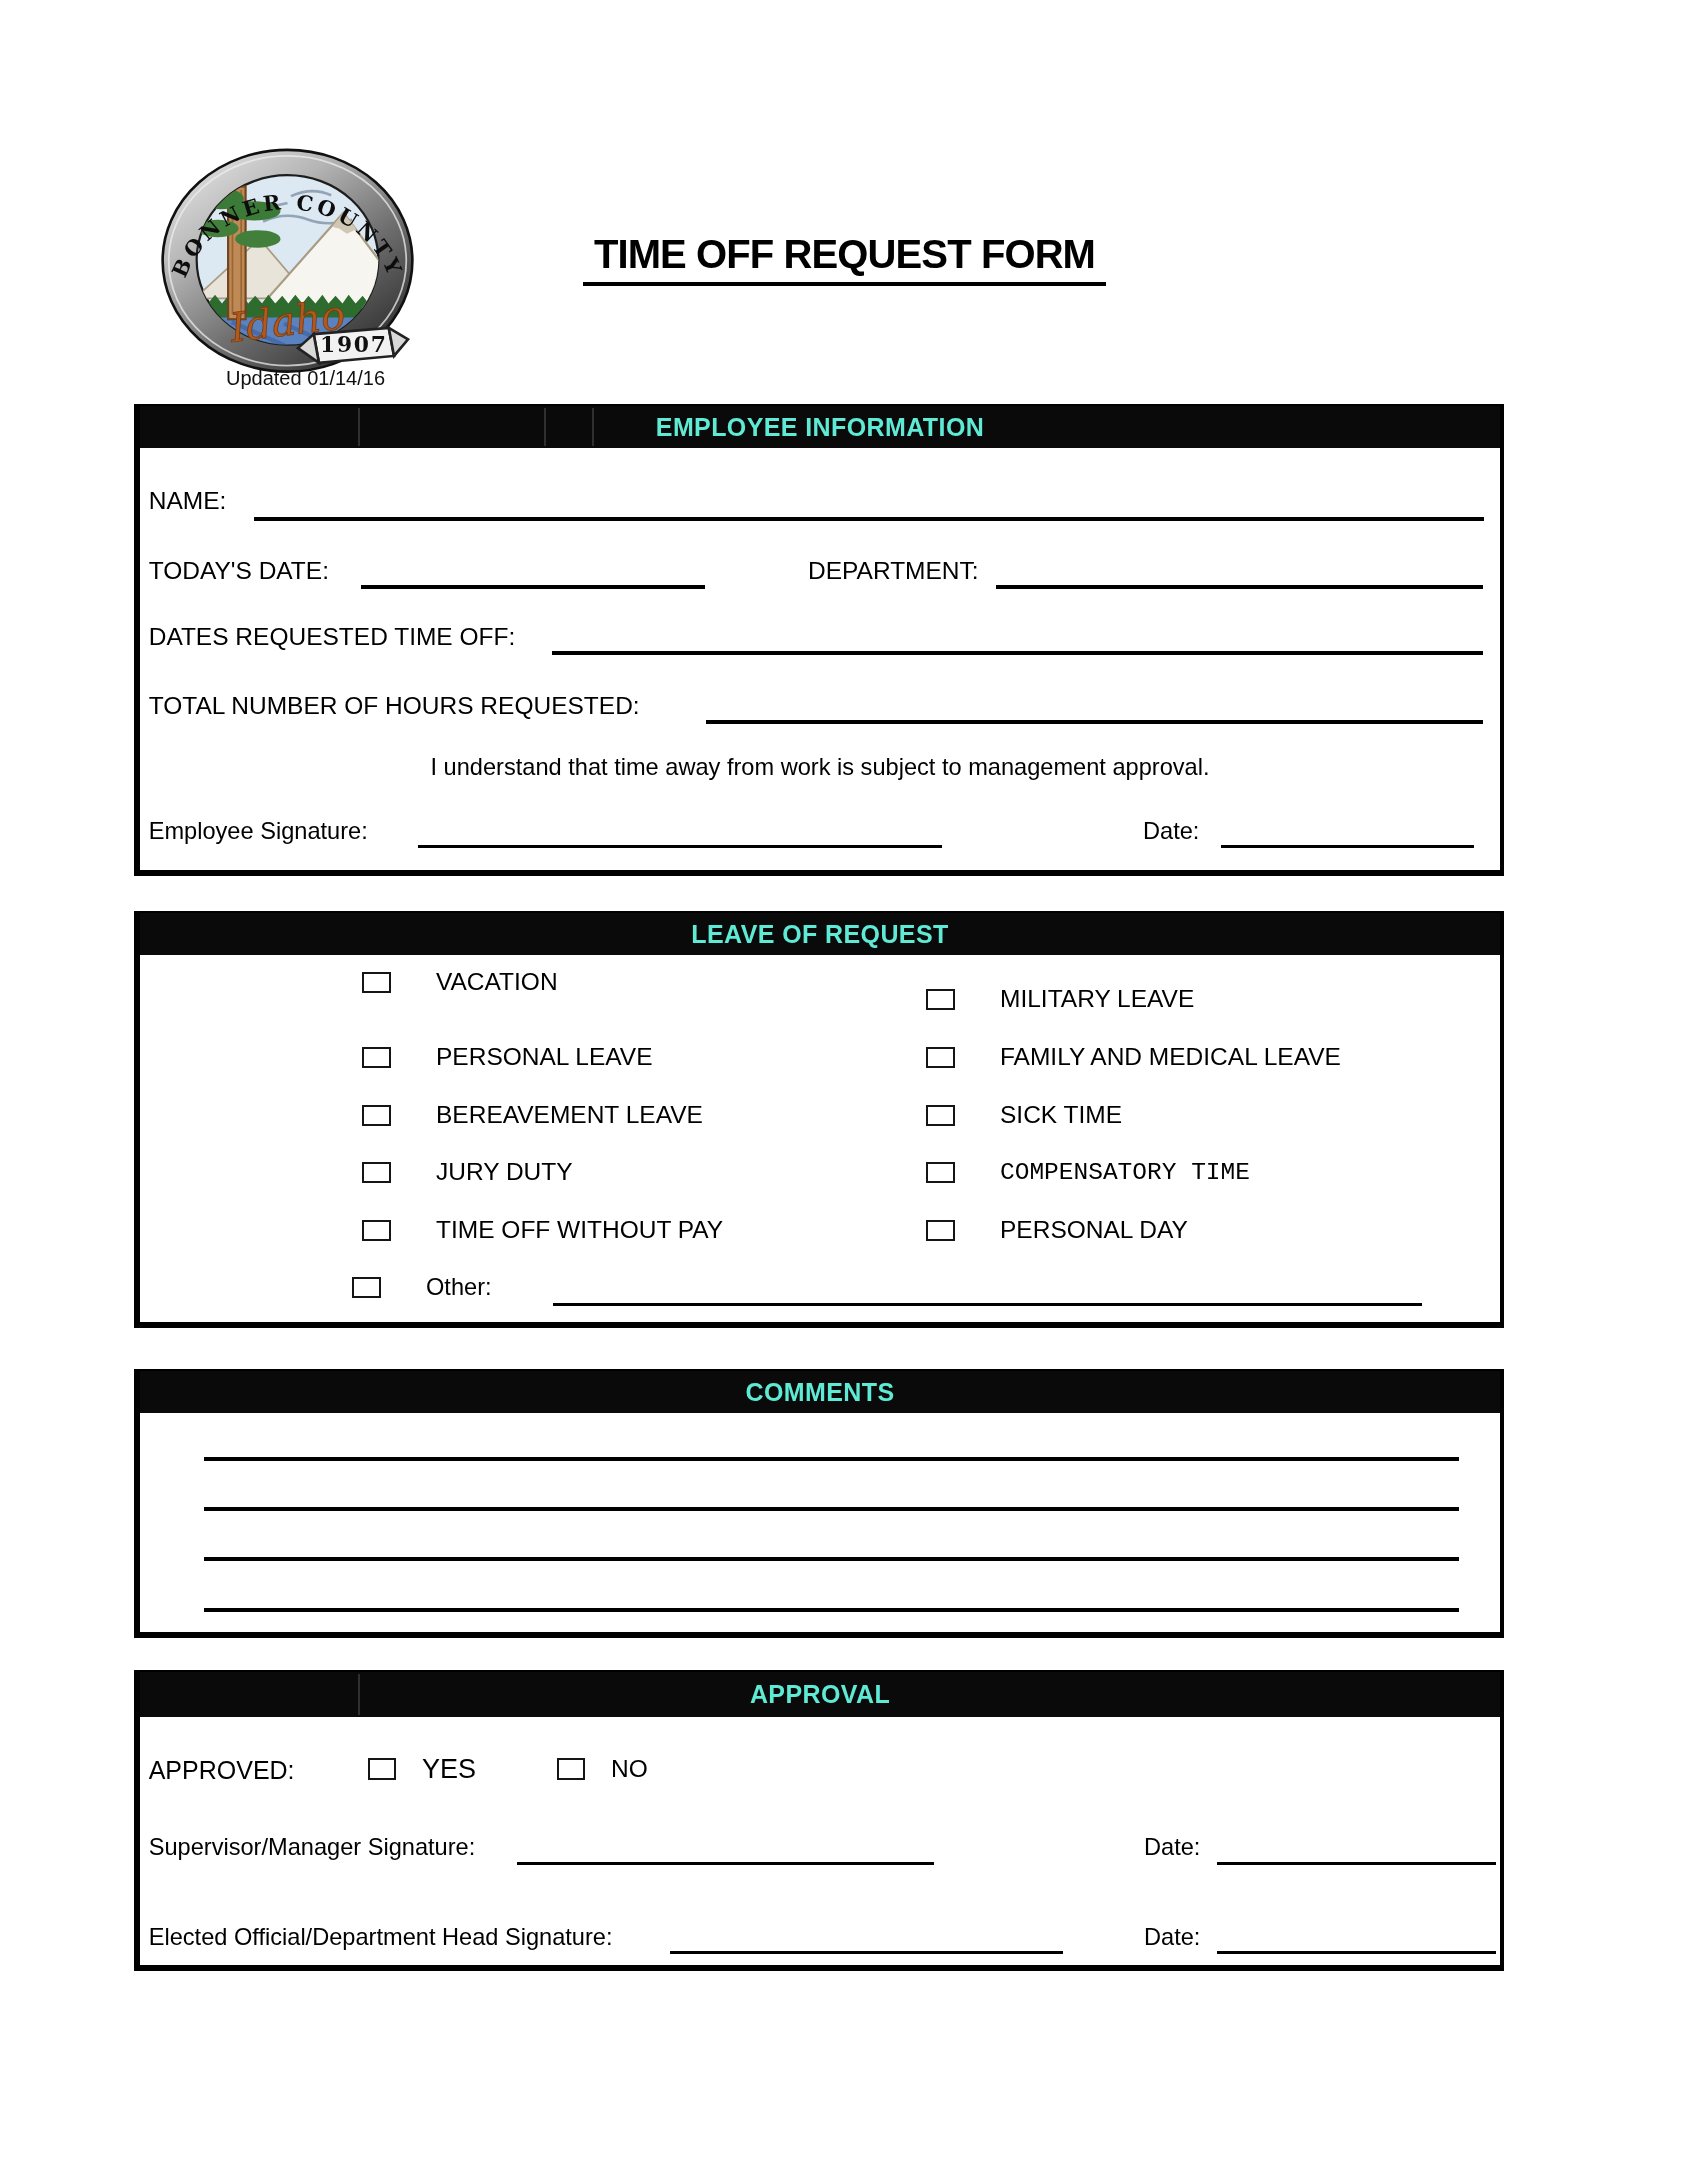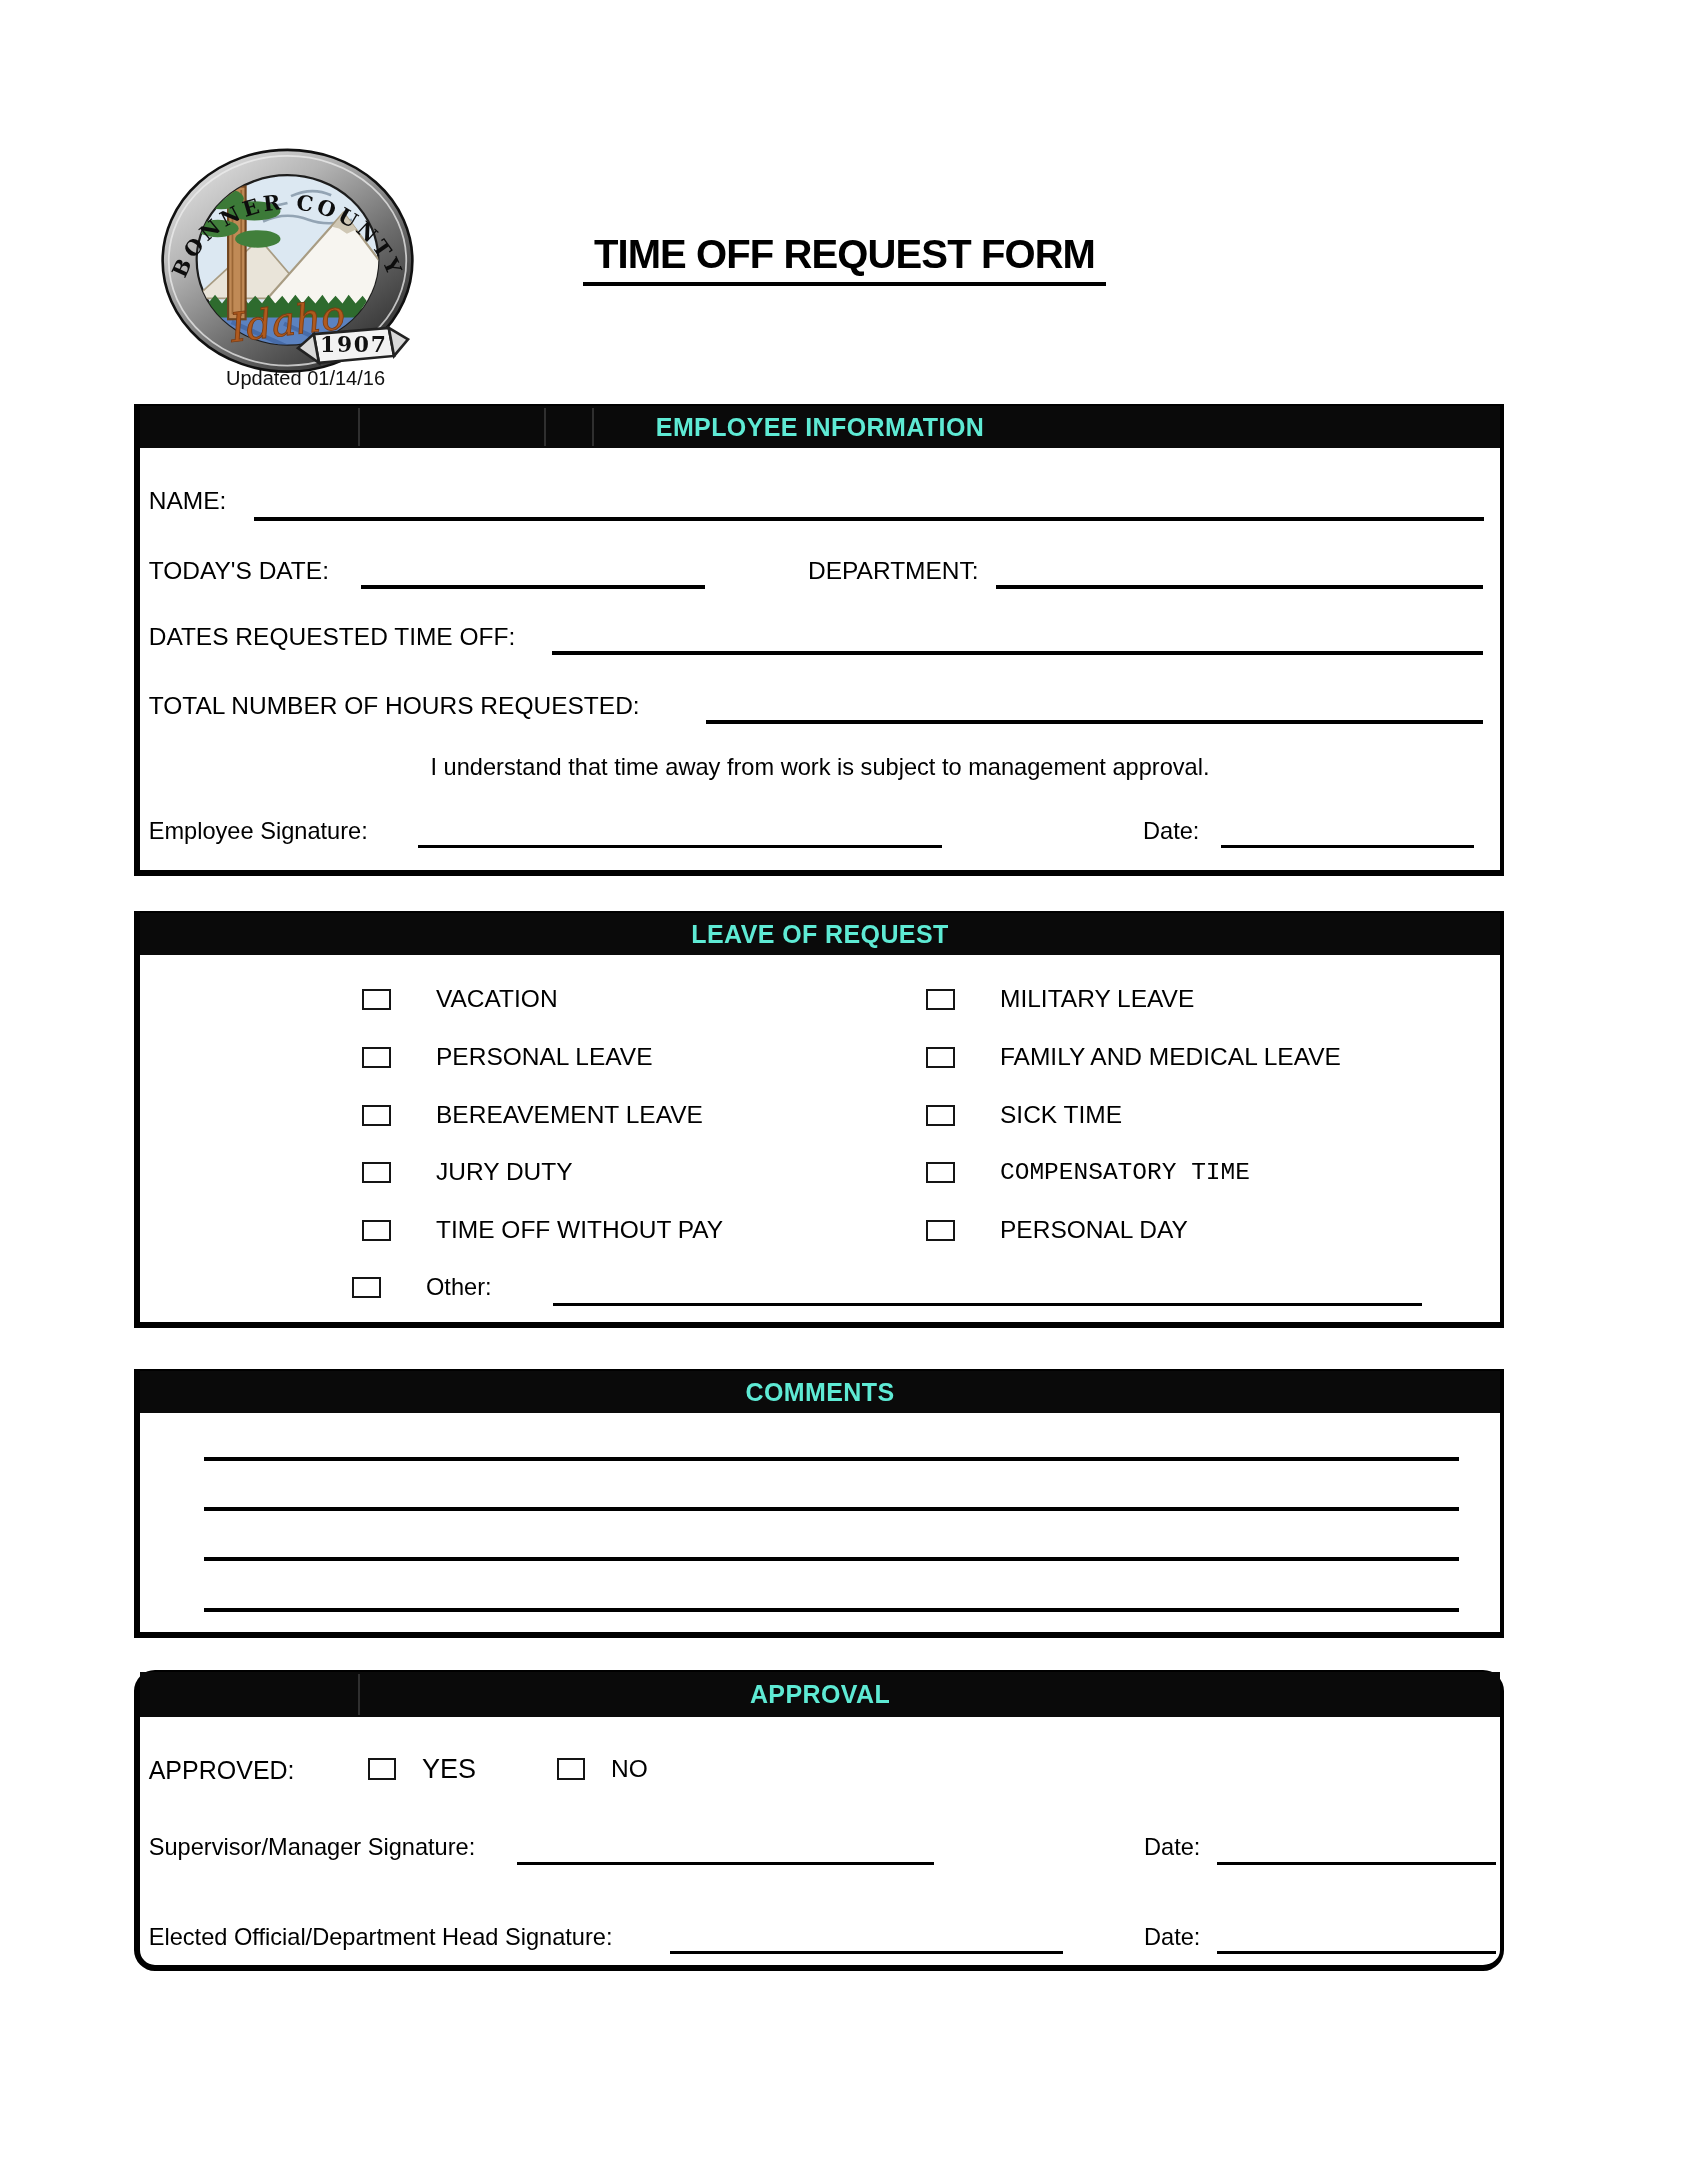--- a/index.html
+++ b/index.html
@@ -160,21 +160,21 @@
     <div class="hline hline-thin" style="left:278px;top:439px;width:524px;"></div>
     <div class="label-mixed" style="left:1003px;top:412px;">Date:</div>
     <div class="hline hline-thin" style="left:1081px;top:439px;width:253px;"></div>
   </div>
 
   <div class="section" style="top:911px;height:417px;">
     <div class="sec-bar">
       <span>LEAVE OF REQUEST</span>
     </div>
 
-    <div class="optrow" style="left:222px;top:74px;">
+    <div class="optrow" style="left:222px;top:57px;">
       <div class="cb"></div>
       <div class="optlabel">VACATION</div>
     </div>
     <div class="optrow" style="left:786px;top:74px;">
       <div class="cb"></div>
       <div class="optlabel">MILITARY LEAVE</div>
     </div>
 
     <div class="optrow" style="left:222px;top:132px;">
       <div class="cb"></div>
@@ -222,21 +222,21 @@
   <div class="section" style="top:1369px;height:269px;">
     <div class="sec-bar">
       <span>COMMENTS</span>
     </div>
     <div class="hline" style="left:64px;top:86px;width:1255px;"></div>
     <div class="hline" style="left:64px;top:136px;width:1255px;"></div>
     <div class="hline" style="left:64px;top:186px;width:1255px;"></div>
     <div class="hline" style="left:64px;top:237px;width:1255px;"></div>
   </div>
 
-  <div class="section" style="top:1670px;height:301px;border-radius:21px;">
+  <div class="section" style="top:1670px;height:301px;">
     <div class="sec-bar" style="height:45px;">
       <div class="seam" style="left:218px;"></div>
       <span>APPROVAL</span>
     </div>
 
     <div class="label" style="left:8.7px;top:84px;font-size:25px;">APPROVED:</div>
     <div class="yn-group" style="left:228px;top:85px;">
       <div class="cb-sm"></div>
       <div class="optlabel" style="font-size:27px;">YES</div>
     </div>

